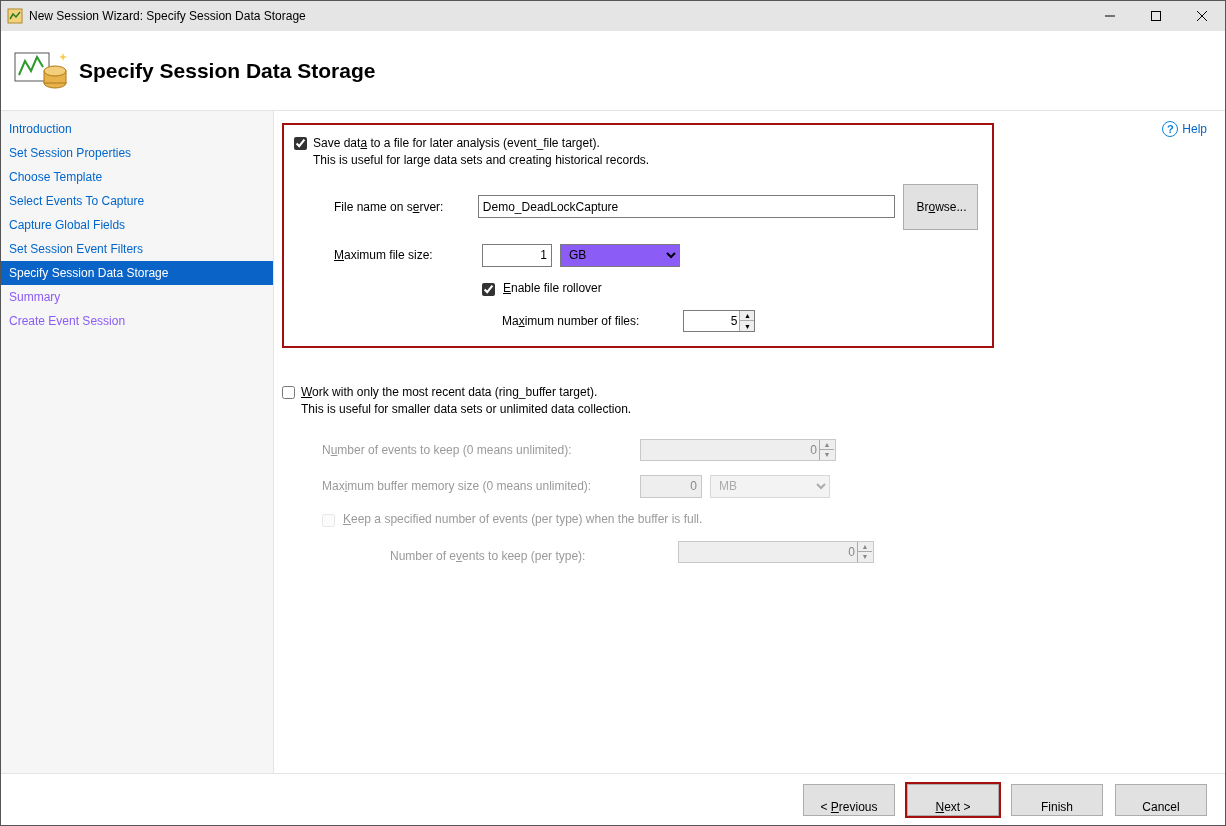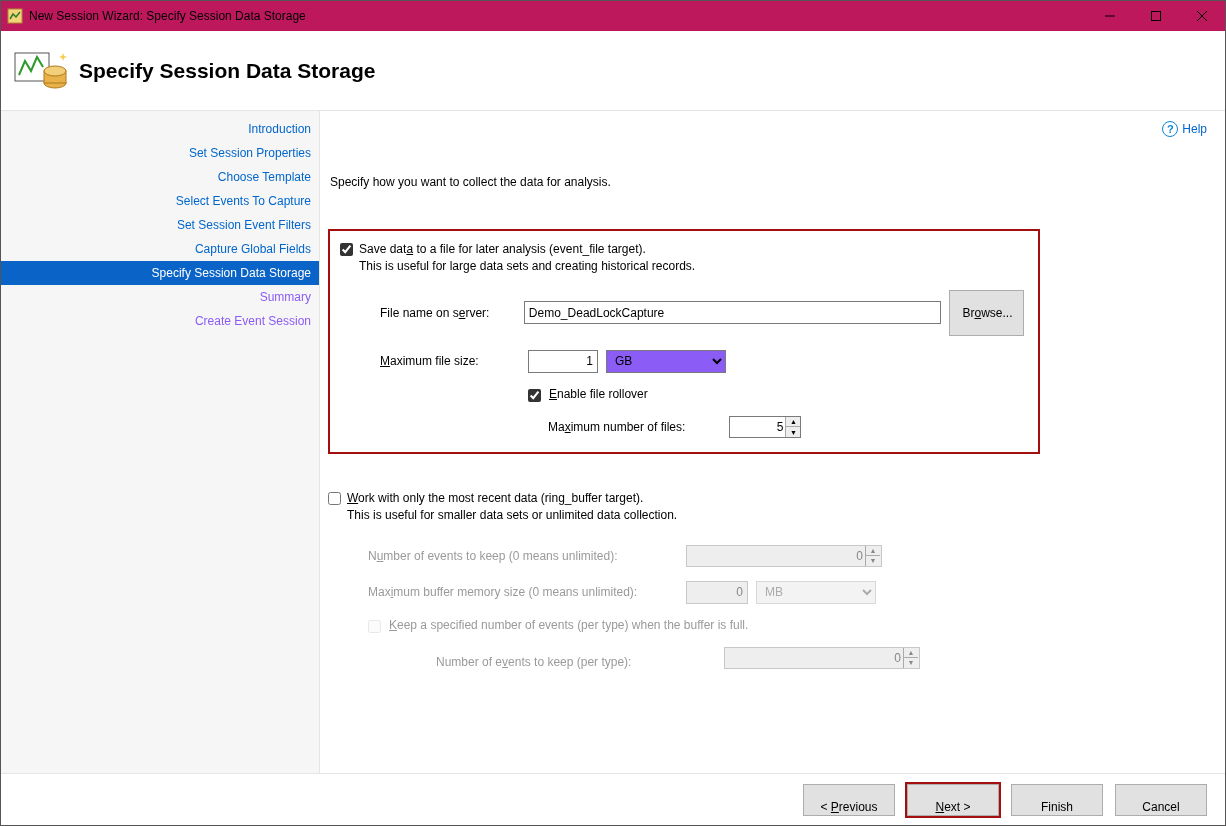--- a/index.html
+++ b/index.html
@@ -16,21 +16,21 @@
     border: 1px solid #555;
     background: #fff;
     display: flex;
     flex-direction: column;
   }
   .titlebar {
     height: 30px;
     display: flex;
     align-items: center;
     padding: 0 0 0 6px;
-    background: #be185d;
+    background: #e5e5e5;
   }
   .titlebar .app-icon {
     width: 16px; height: 16px; margin-right: 6px;
     display: inline-flex; align-items: center; justify-content: center;
   }
   .titlebar .title { flex: 0 0 auto; }
   .titlebar .spacer { flex: 1; }
   .win-btns { display: flex; }
   .win-btn {
     width: 46px; height: 30px;
@@ -45,25 +45,24 @@
     padding: 0 12px;
   }
   .header-icon { width: 56px; height: 48px; margin-right: 10px; display:flex; align-items:center; justify-content:center; }
   .header-title { font-size: 21px; font-weight: bold; }
   .body-area {
     flex: 1;
     display: flex;
     min-height: 0;
   }
   .sidebar {
-    width: 319px;
+    width: 273px;
     background: #f6f6f6;
     border-right: 1px solid #e5e5e5;
     padding-top: 6px;
-    text-align: right;
   }
   .side-item {
     padding: 5px 8px;
     color: #0066cc;
     cursor: pointer;
   }
   .side-item.selected {
     background: #0a63c6;
     color: #fff;
   }
@@ -203,34 +202,33 @@
     </span>
     <span class="header-title">Specify Session Data Storage</span>
   </div>
 
   <div class="body-area">
     <div class="sidebar">
       <div class="side-item">Introduction</div>
       <div class="side-item">Set Session Properties</div>
       <div class="side-item">Choose Template</div>
       <div class="side-item">Select Events To Capture</div>
+      <div class="side-item">Capture Global Fields</div>
       <div class="side-item">Set Session Event Filters</div>
-      <div class="side-item">Capture Global Fields</div>
       <div class="side-item selected">Specify Session Data Storage</div>
       <div class="side-item plain">Summary</div>
       <div class="side-item plain">Create Event Session</div>
     </div>
 
     <div class="content">
       <div class="help-link">
         <span class="help-icon">?</span>
         <span>Help</span>
       </div>
 
-      <div class="intro-text">Specify how you want to collect the data for analysis.</div>
 
       <div class="group-box">
         <div class="chk-row">
           <input type="checkbox" checked="" style="">
           <div class="lbl-block">
             <span>Save dat</span><u>a</u><span> to a file for later analysis (event_file target).</span><br>
             <span>This is useful for large data sets and creating historical records.</span>
           </div>
         </div>
 

